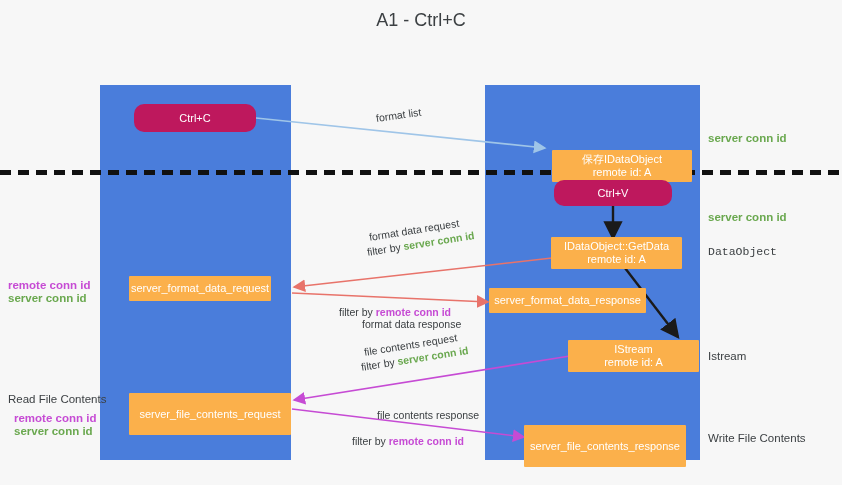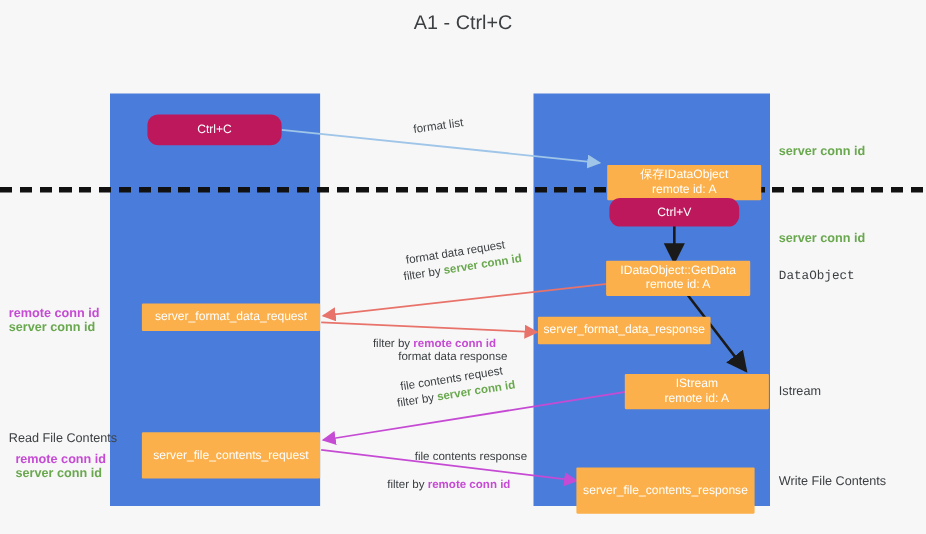--- a/index.html
+++ b/index.html
@@ -125,21 +125,21 @@
   <div class="node orange" style="left:551px;top:237px;width:131px;height:32px;">
     <span>IDataObject::GetData</span>
     <span>remote id: A</span>
   </div>
 
   <div class="node orange" style="left:568px;top:340px;width:131px;height:32px;">
     <span>IStream</span>
     <span>remote id: A</span>
   </div>
 
-  <div class="node orange" style="left:129px;top:276px;width:162px;height:25px;">
+  <div class="node orange" style="left:129px;top:276px;width:142px;height:25px;">
     <span>server_format_data_request</span>
   </div>
 
   <div class="node orange" style="left:489px;top:288px;width:157px;height:25px;">
     <span>server_format_data_response</span>
   </div>
 
   <div class="node orange" style="left:129px;top:393px;width:162px;height:42px;">
     <span>server_file_contents_request</span>
   </div>

